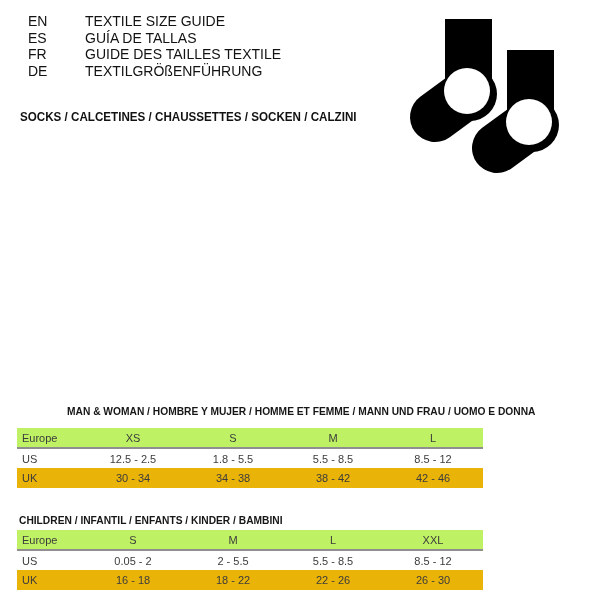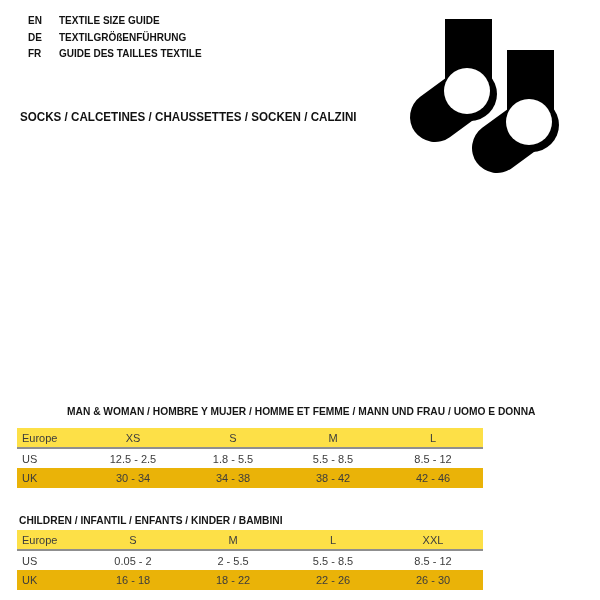--- a/index.html
+++ b/index.html
@@ -4,56 +4,60 @@
 <style>
   html,body{margin:0;padding:0;}
   body{
     width:600px;height:600px;position:relative;overflow:hidden;
     background:#ffffff;color:#121212;
     font-family:"Liberation Sans","DejaVu Sans",sans-serif;
   }
   .abs{position:absolute;}
   
   .lang-block{left:28px;top:13px;}
-  .lang-row{display:flex;font-weight:bold;font-size:10px;line-height:16.6px;white-space:nowrap;}
+  .lang-row{display:flex;font-weight:normal;font-size:14px;line-height:16.6px;white-space:nowrap;gap:26px;}
   .lang-code{width:31px;flex:0 0 31px;}
   
   .category-line{left:20px;top:110px;font-weight:bold;font-size:12.5px;white-space:nowrap;}
   
   .cond{display:inline-block;transform:scaleX(.93);transform-origin:0 50%;white-space:nowrap;}
   
   .socks-svg{left:398px;top:10px;width:170px;height:170px;}
   
   .tbl-title{font-weight:bold;font-size:11px;color:#161616;white-space:nowrap;}
   .tbl{width:466px;font-size:11px;color:#3c3c3c;}
   .tr{display:flex;align-items:center;height:19px;}
-  .thead{background:#fde047;border-bottom:2px solid #8f8f8f;}
+  .thead{background:#bef264;border-bottom:2px solid #8f8f8f;}
   .row-alt{background:#eab308;height:20px;}
   .c-region{width:66px;flex:0 0 66px;padding-left:5px;box-sizing:border-box;text-align:left;}
   .c-size{width:100px;flex:0 0 100px;text-align:center;}
   #title-adults{left:19px;top:405px;padding-left:48px;}
   #table-adults{left:17px;top:428px;}
   #title-children{left:19px;top:514px;text-align:center;}
   #table-children{left:17px;top:530px;}
 </style>
 </head>
 <body>
 
 <div class="abs lang-block">
   <div class="lang-row">
     <span class="lang-code">EN</span>
     <span class="lang-label">TEXTILE SIZE GUIDE</span>
   </div>
   <div class="lang-row">
-    <span class="lang-code">DE</span>
-    <span class="lang-label">TEXTILGRÖßENFÜHRUNG</span>
+    <span class="lang-code">ES</span>
+    <span class="lang-label">GUÍA DE TALLAS</span>
   </div>
   <div class="lang-row">
     <span class="lang-code">FR</span>
     <span class="lang-label">GUIDE DES TAILLES TEXTILE</span>
+  </div>
+  <div class="lang-row">
+    <span class="lang-code">DE</span>
+    <span class="lang-label">TEXTILGRÖßENFÜHRUNG</span>
   </div>
 </div>
 
 <div class="abs category-line">
   <span class="cond">SOCKS / CALCETINES / CHAUSSETTES / SOCKEN / CALZINI</span>
 </div>
 
 <svg class="abs socks-svg" viewBox="0 0 170 170" xmlns="http://www.w3.org/2000/svg" aria-hidden="true">
   <defs>
     <g id="sock">

